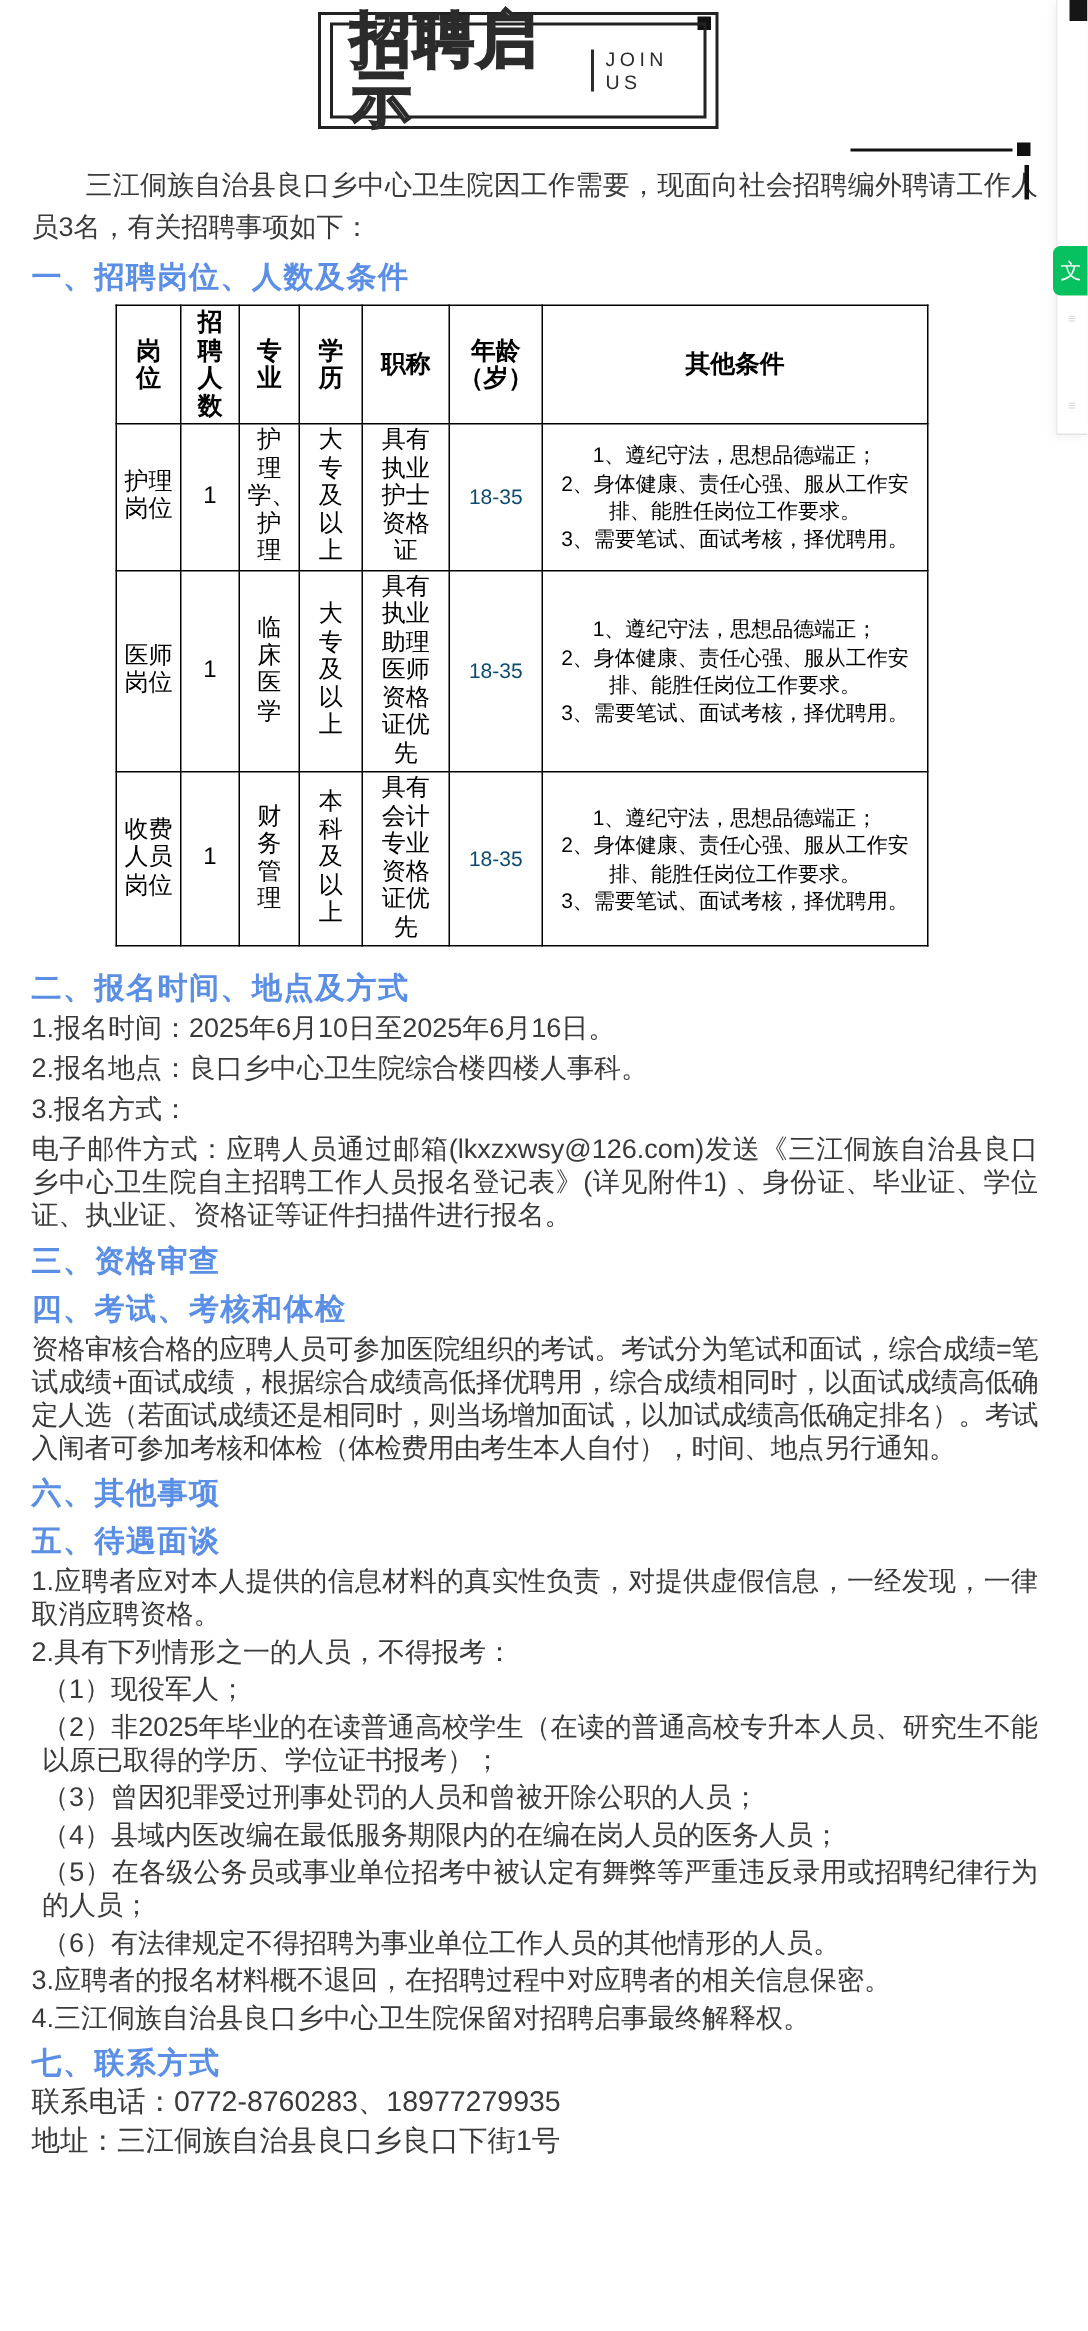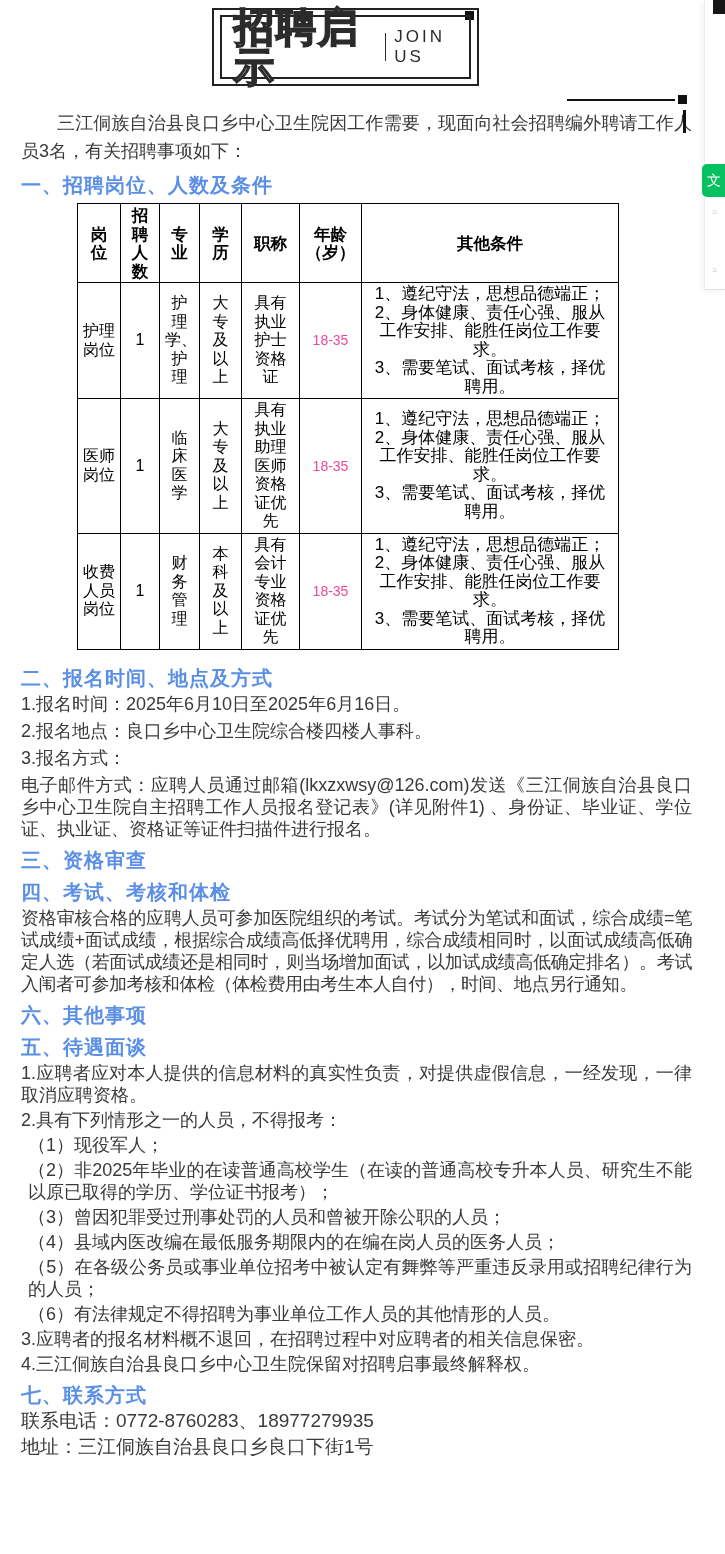--- a/index.html
+++ b/index.html
@@ -9,21 +9,21 @@
 
   
   .banner-wrap{position:relative;height:105px;width:725px;}
   .banner-box{position:absolute;left:212px;top:8px;width:263px;height:74px;
               border:2px solid #222;}
   .banner-inner{position:absolute;left:6px;top:5px;right:6px;bottom:5px;
                 border:2px solid #222;display:flex;align-items:center;justify-content:center;gap:8px;padding-left:12px;}
   .banner-title{font-size:40px;font-weight:bold;color:#fff;
                 -webkit-text-stroke:1.6px #2b2b2b;letter-spacing:2px;line-height:1;}
   .banner-divider{width:2px;height:28px;background:#2b2b2b;}
-  .banner-sub{font-size:17px;color:#2b2b2b;letter-spacing:3px;font-weight:500;}
+  .banner-sub{font-size:13px;color:#2b2b2b;letter-spacing:3px;font-weight:500;}
   .sq{position:absolute;background:#111;}
   .sq-top{right:3px;top:1px;width:9px;height:9px;}
   .deco-line{position:absolute;left:567px;top:99px;width:108px;height:2px;background:#111;}
   .sq-bottom{left:678px;top:95px;width:9px;height:9px;}
   .cursor-bar{position:absolute;left:683px;top:110px;width:3px;height:23px;background:#111;}
 
   
   p{margin:0 0 3px;font-size:18px;line-height:22px;color:#3a3a3a;text-align:justify;}
   .intro{margin-top:4px;text-indent:2em;line-height:28px;}
   h2{font-size:20px;line-height:24px;color:#5A8FE5;font-weight:bold;
@@ -33,22 +33,22 @@
   .tight{letter-spacing:-0.4px;}
   .item{padding-left:7px;}
   .sec7 p{font-size:19px;margin-bottom:4px;}
 
   
   table.recruit{border-collapse:collapse;margin:6px 0 0 56px;table-layout:fixed;
                 width:541px;font-size:16px;color:#000;}
   table.recruit th,table.recruit td{border:1.5px solid #000;padding:2px 5px;
                 text-align:center;vertical-align:middle;line-height:18.5px;}
   table.recruit th{font-weight:bold;font-size:16.5px;}
-  td.cond{text-align:left;white-space:pre-line;font-size:17px;vertical-align:top;padding:2px 5px;}
-  td.age{color:#ec4899;font-size:14px;vertical-align:top;padding-top:3px;}
+  td.cond{text-align:left;white-space:pre-line;font-size:14px;vertical-align:top;padding:2px 5px;}
+  td.age{color:#0c4a6e;font-size:14px;vertical-align:top;padding-top:3px;}
   td.vtop{vertical-align:top;}
 
   
   .float-panel{position:absolute;right:0;top:0;width:20px;height:289px;background:#fff;
                border-left:1px solid #ececec;border-bottom:1px solid #e3e3e3;
                box-shadow:-2px 2px 6px rgba(0,0,0,0.05);}
   .panel-dark{position:absolute;right:0;top:0;width:12px;height:14px;background:#161616;}
   .panel-tab{position:absolute;left:-3px;top:164px;width:24px;height:33px;background:#07C160;
              border-radius:5px 0 0 5px;color:#fff;font-size:14px;line-height:33px;
              padding-left:5px;overflow:hidden;white-space:nowrap;cursor:pointer;}

